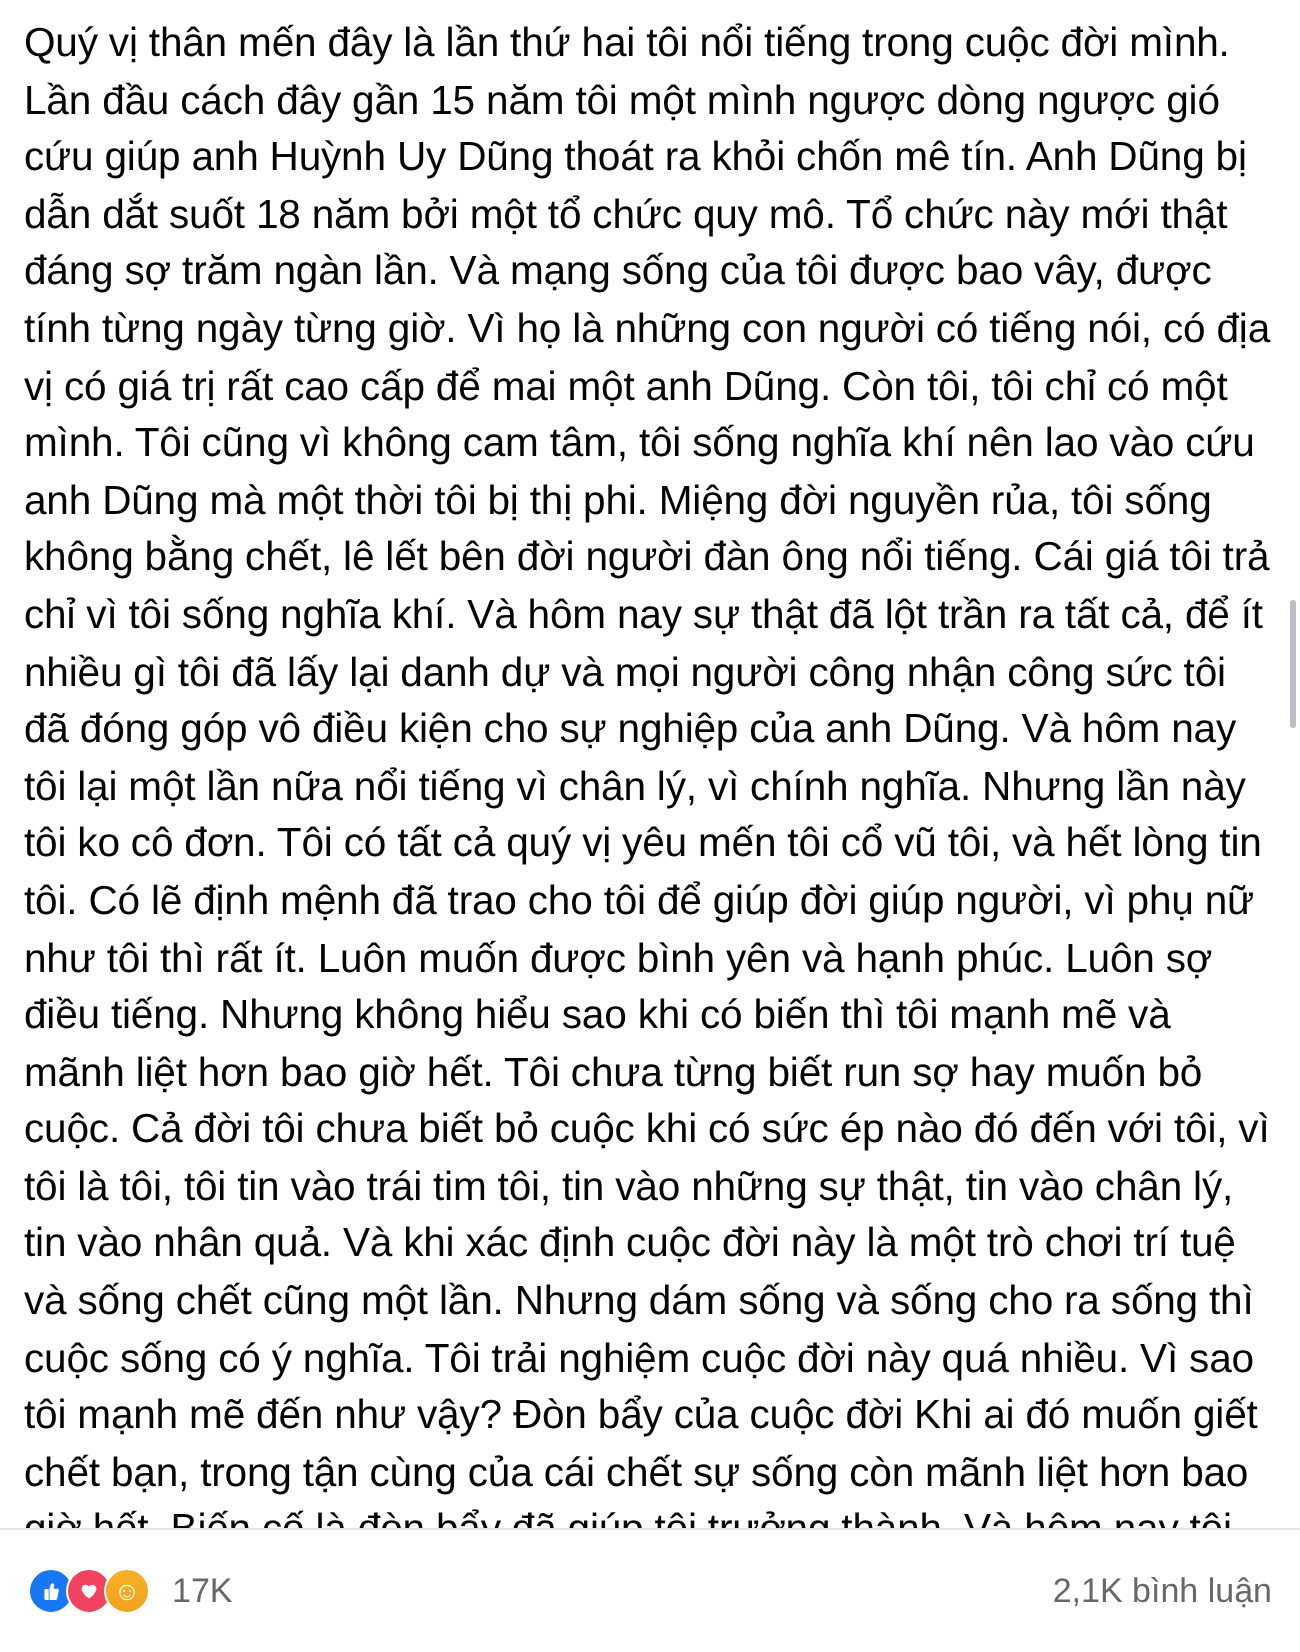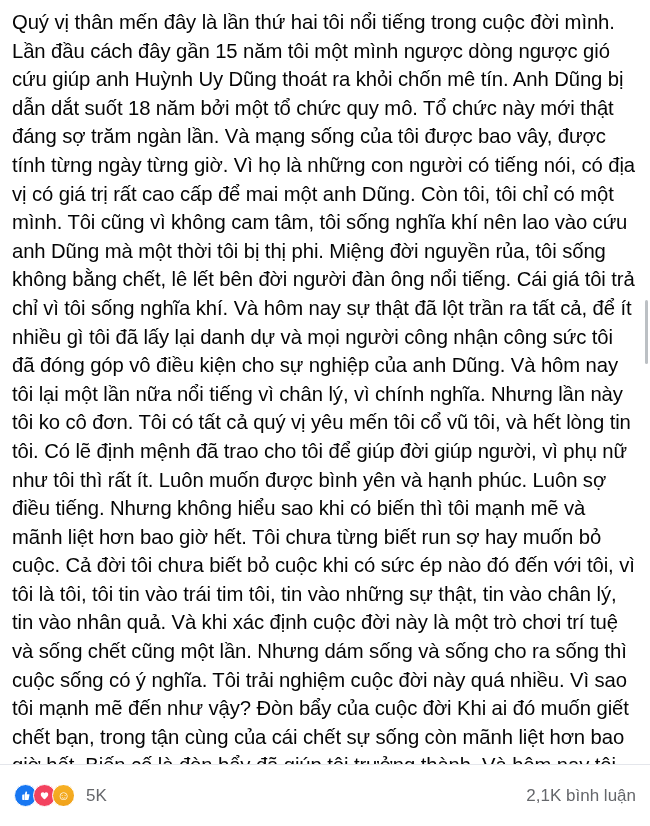--- a/index.html
+++ b/index.html
@@ -142,21 +142,21 @@
         </span>
         <span class="r-icon r-love">
           <svg viewBox="0 0 16 16" aria-hidden="true">
               <path fill="#ffffff" d="M8 13.5S2.6 9.9 2.6 6.4c0-1.7 1.3-3 3-3 1.1 0 2 .6 2.4 1.4.4-.8 1.3-1.4 2.4-1.4 1.7 0 3 1.3 3 3 0 3.5-5.4 7.1-5.4 7.1z"></path>
             </svg>
         </span>
         <span class="r-icon r-care">
           <span>☺</span>
         </span>
       </div>
-      <span class="reaction-count">5K</span>
+      <span class="reaction-count">17K</span>
     </div>
 
     <div class="counts">
       <span>2,1K bình luận</span>
     </div>
 
   </div>
 </div>
 
 </body></html>

